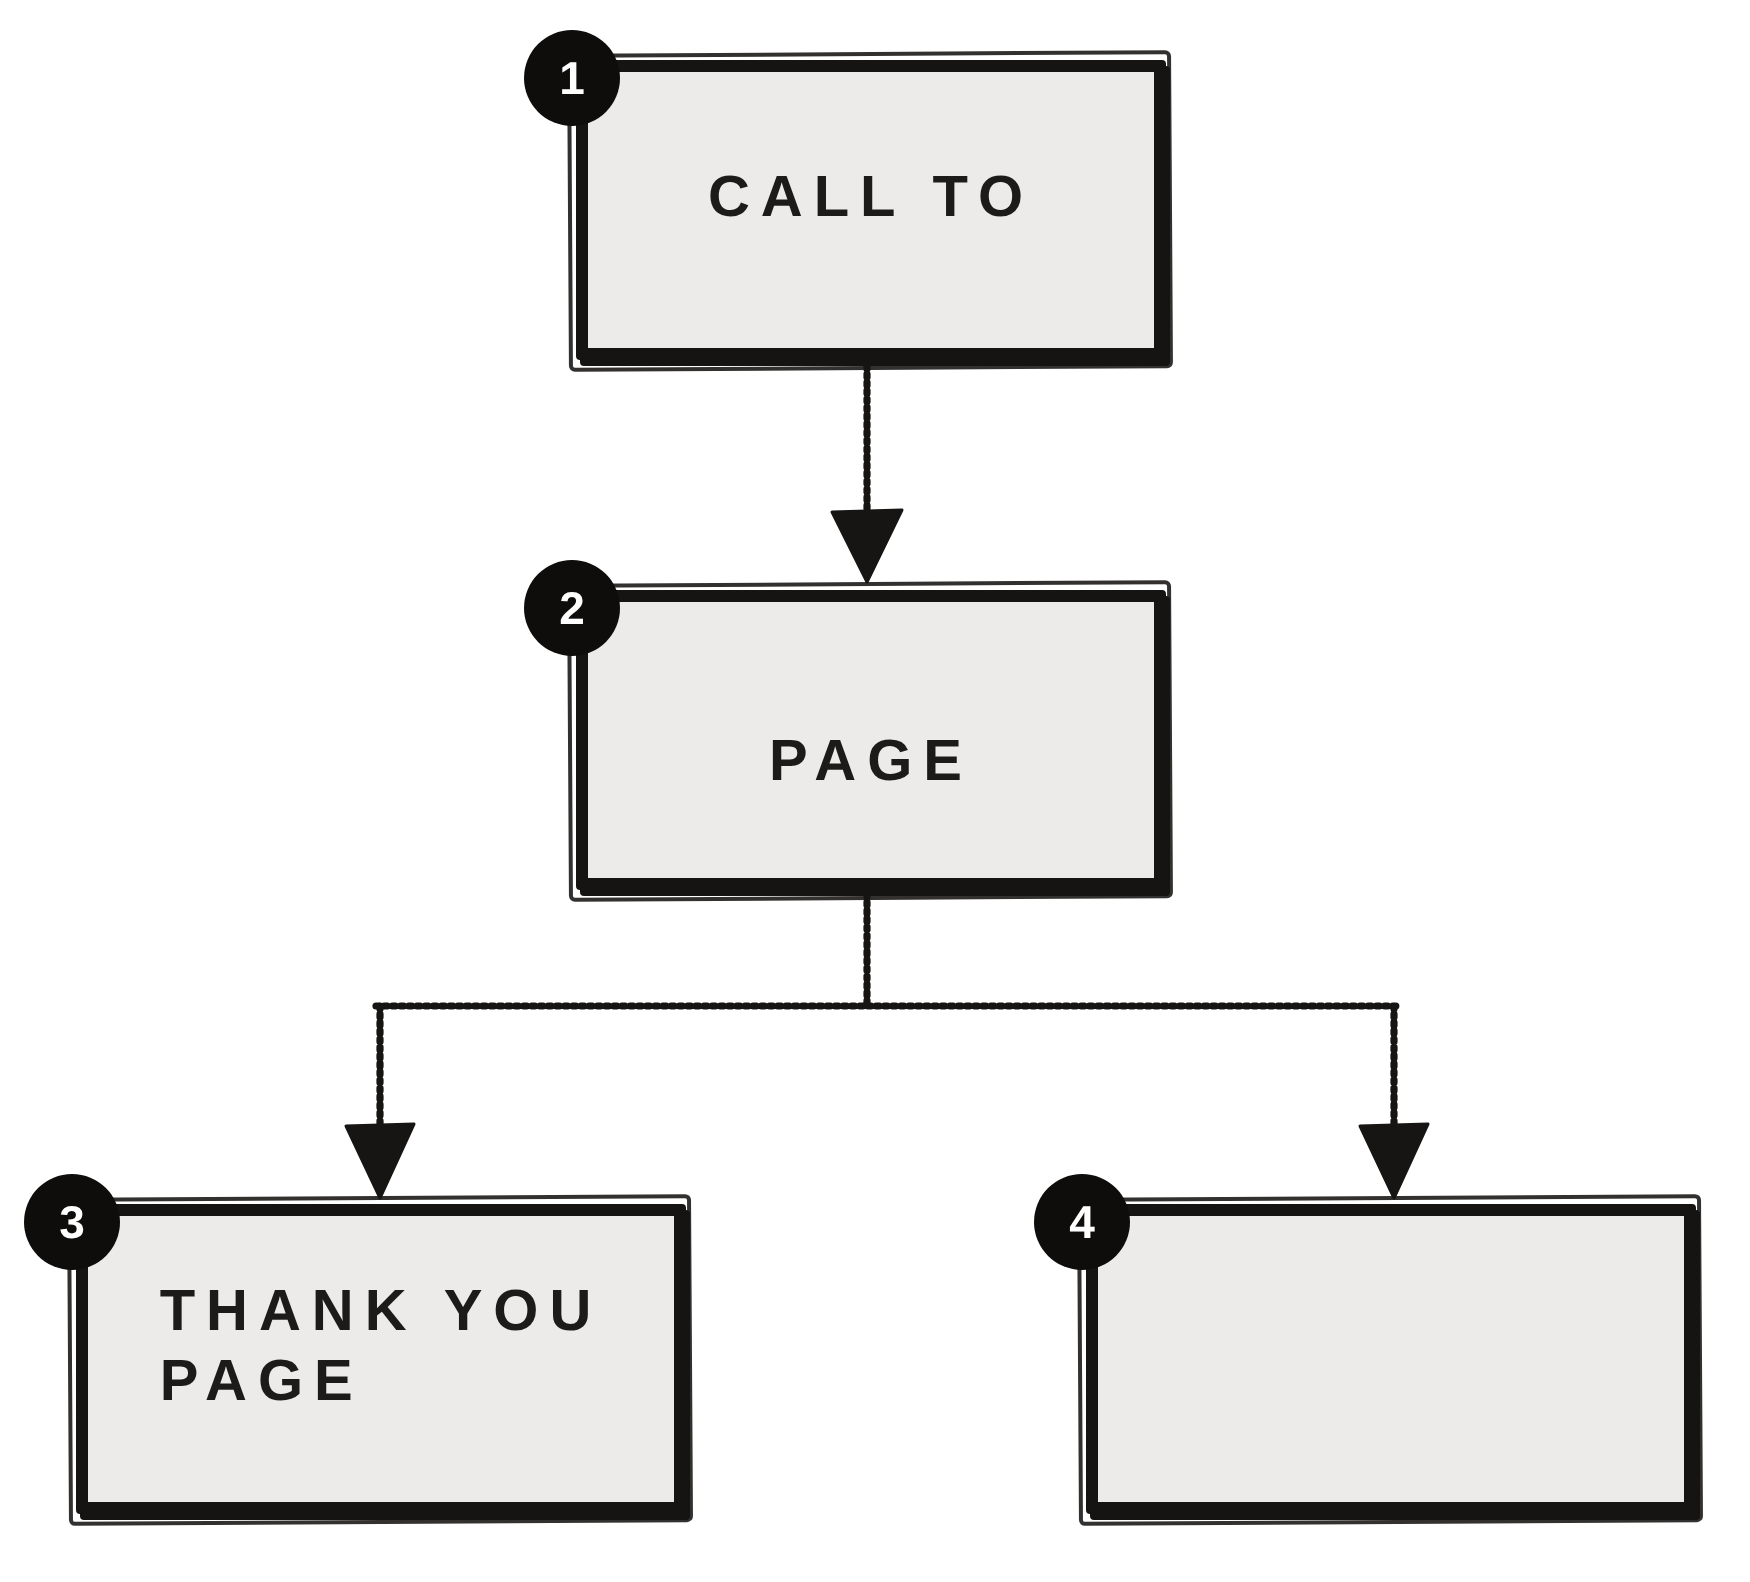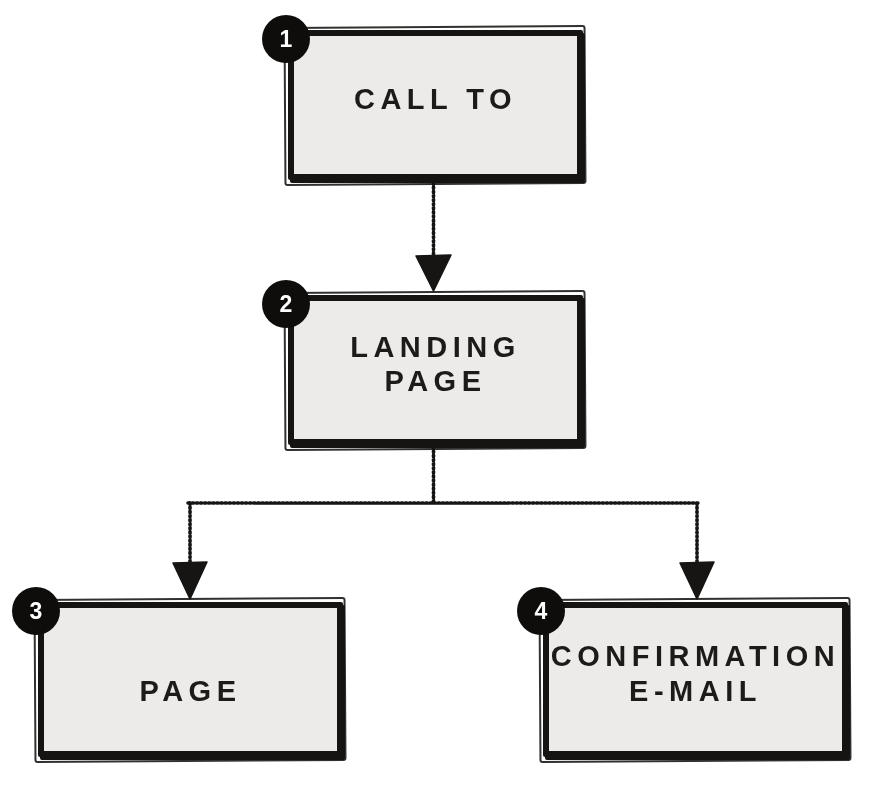--- a/index.html
+++ b/index.html
@@ -38,21 +38,21 @@
   .flow-node::before {
     content: "";
     position: absolute;
     inset: -10px -9px -11px -10px;
     border: 2.5px solid rgba(22, 20, 18, 0.88);
     border-radius: 3px;
     transform: rotate(-0.35deg);
     pointer-events: none;
   }
   .node-label {
-    text-align: center;
+    text-align: left;
     font-weight: bold;
     font-size: 29px;
     line-height: 1.18;
     letter-spacing: 5.5px;
     color: #1d1b19;
     text-transform: uppercase;
     padding-bottom: 12px;
     white-space: nowrap;
   }
   .step-badge {
@@ -108,34 +108,30 @@
   <div class="flow-node node-1">
     <span class="step-badge">1</span>
     <div class="node-label">
       <span>CALL TO</span><br>
     </div>
   </div>
 
   <div class="flow-node node-2">
     <span class="step-badge">2</span>
     <div class="node-label">
-      <span>LANDING</span><br>
+      <br>
       <span>PAGE</span>
     </div>
   </div>
 
   <div class="flow-node node-3">
     <span class="step-badge">3</span>
     <div class="node-label">
-      <br>
+      <span>THANK YOU</span><br>
       <span>PAGE</span>
     </div>
   </div>
 
   <div class="flow-node node-4">
     <span class="step-badge">4</span>
-    <div class="node-label">
-      <span>CONFIRMATION</span><br>
-      <span>E-MAIL</span>
-    </div>
   </div>
 
 </div>
 
 </body></html>

